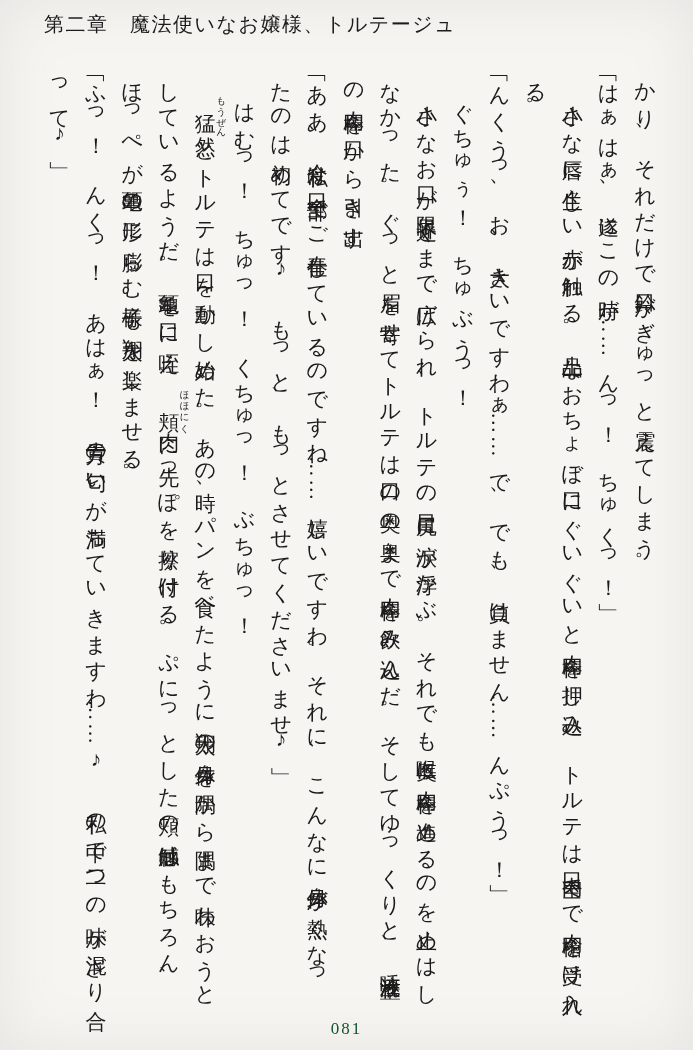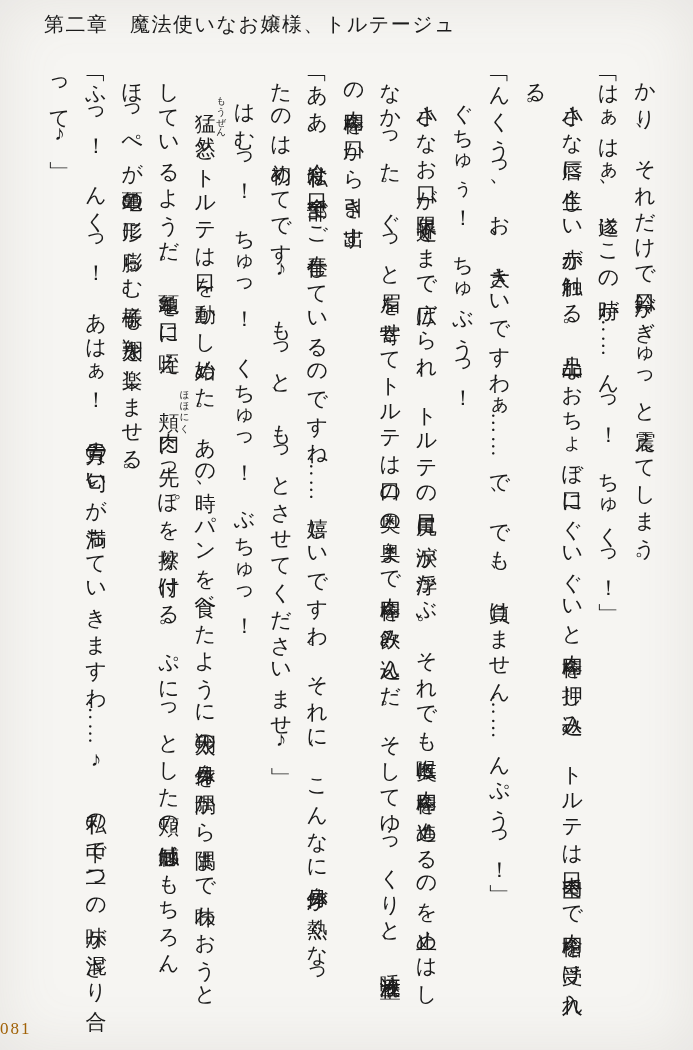--- a/index.html
+++ b/index.html
@@ -51,24 +51,24 @@
   }
   ruby rt {
     font-size: 9.5px;
     letter-spacing: 0;
   }
   .page-number {
     position: absolute;
     bottom: 11px;
     left: 0;
     right: 0;
-    text-align: left;
+    text-align: center;
     font-size: 17px;
     letter-spacing: 2px;
-    color: #a16207;
+    color: #14532d;
   }
 </style>
 </head>
 <body>
 
 <div class="page">
   <div class="chapter-header">第二章　魔法使いなお嬢様、トルテージュ</div>
 
   <div class="text-body" id="text-body">
       <p class="">かり、それだけで鈴口がぎゅっと震えてしまう。</p>

